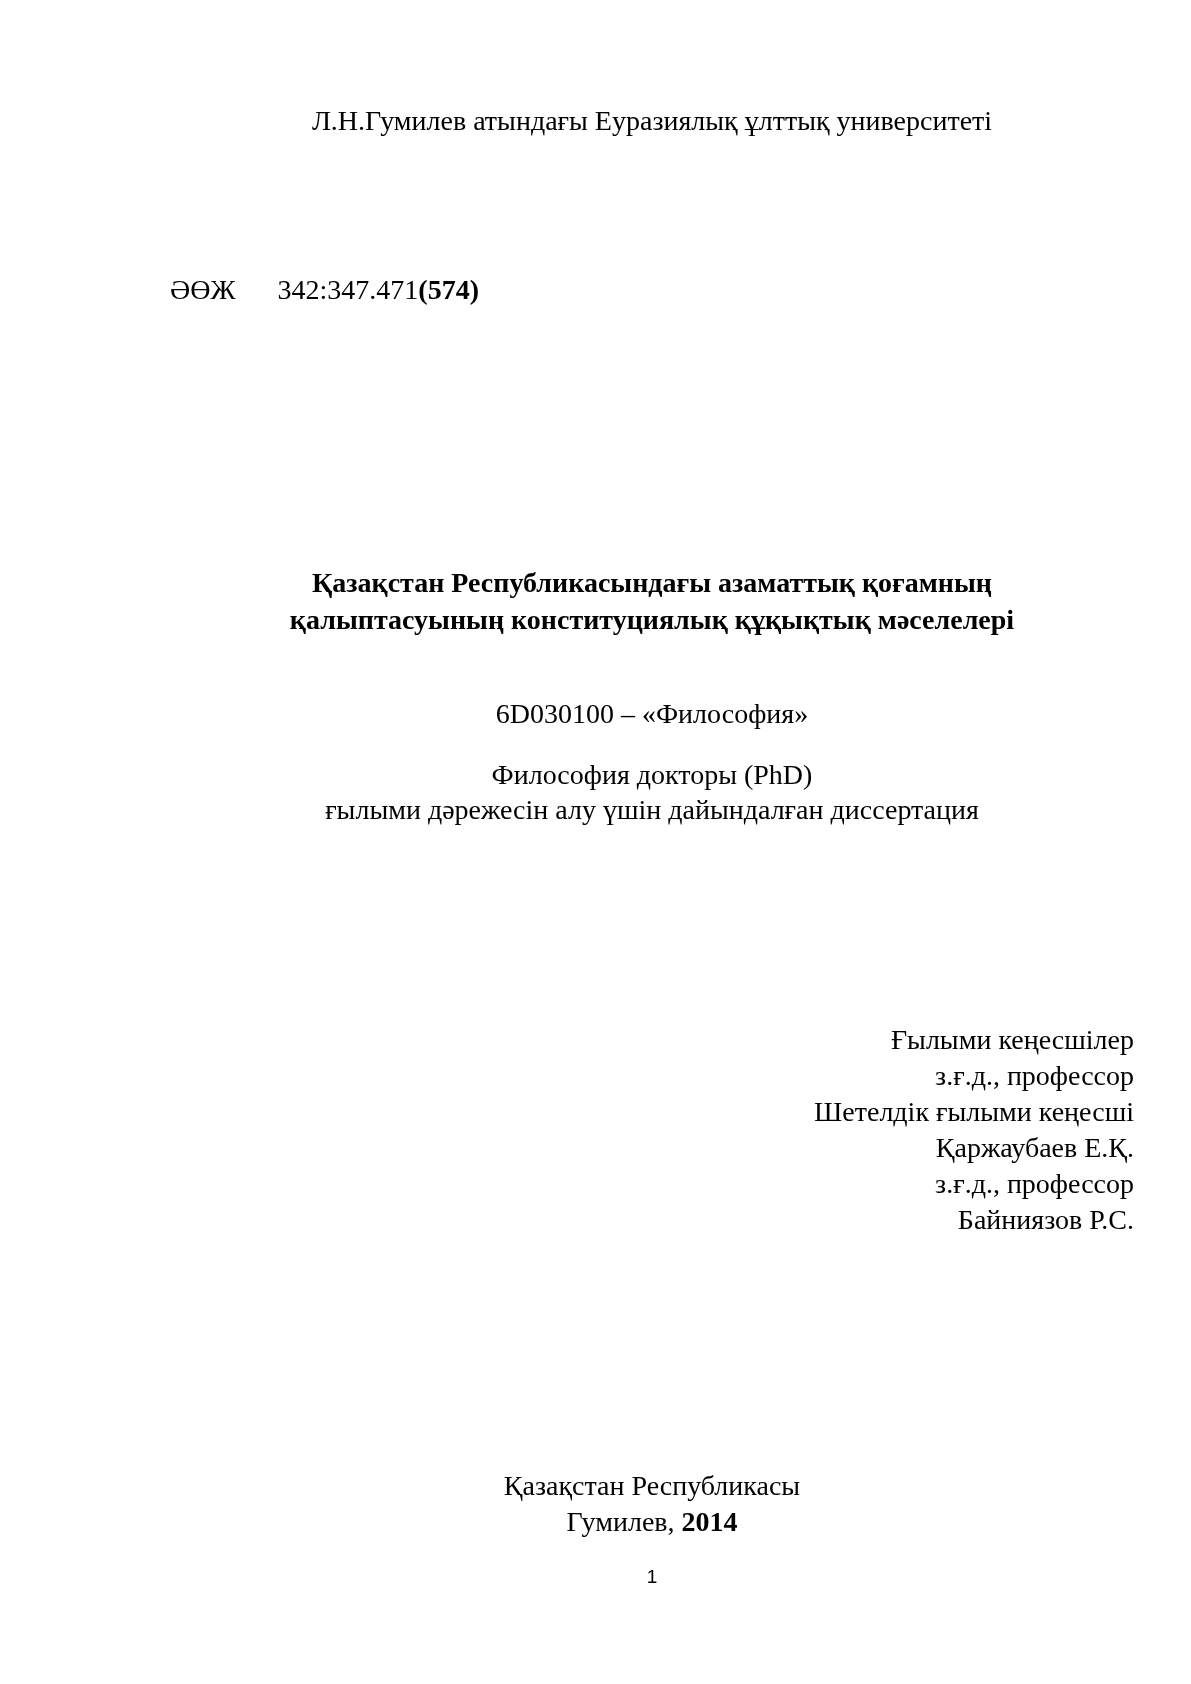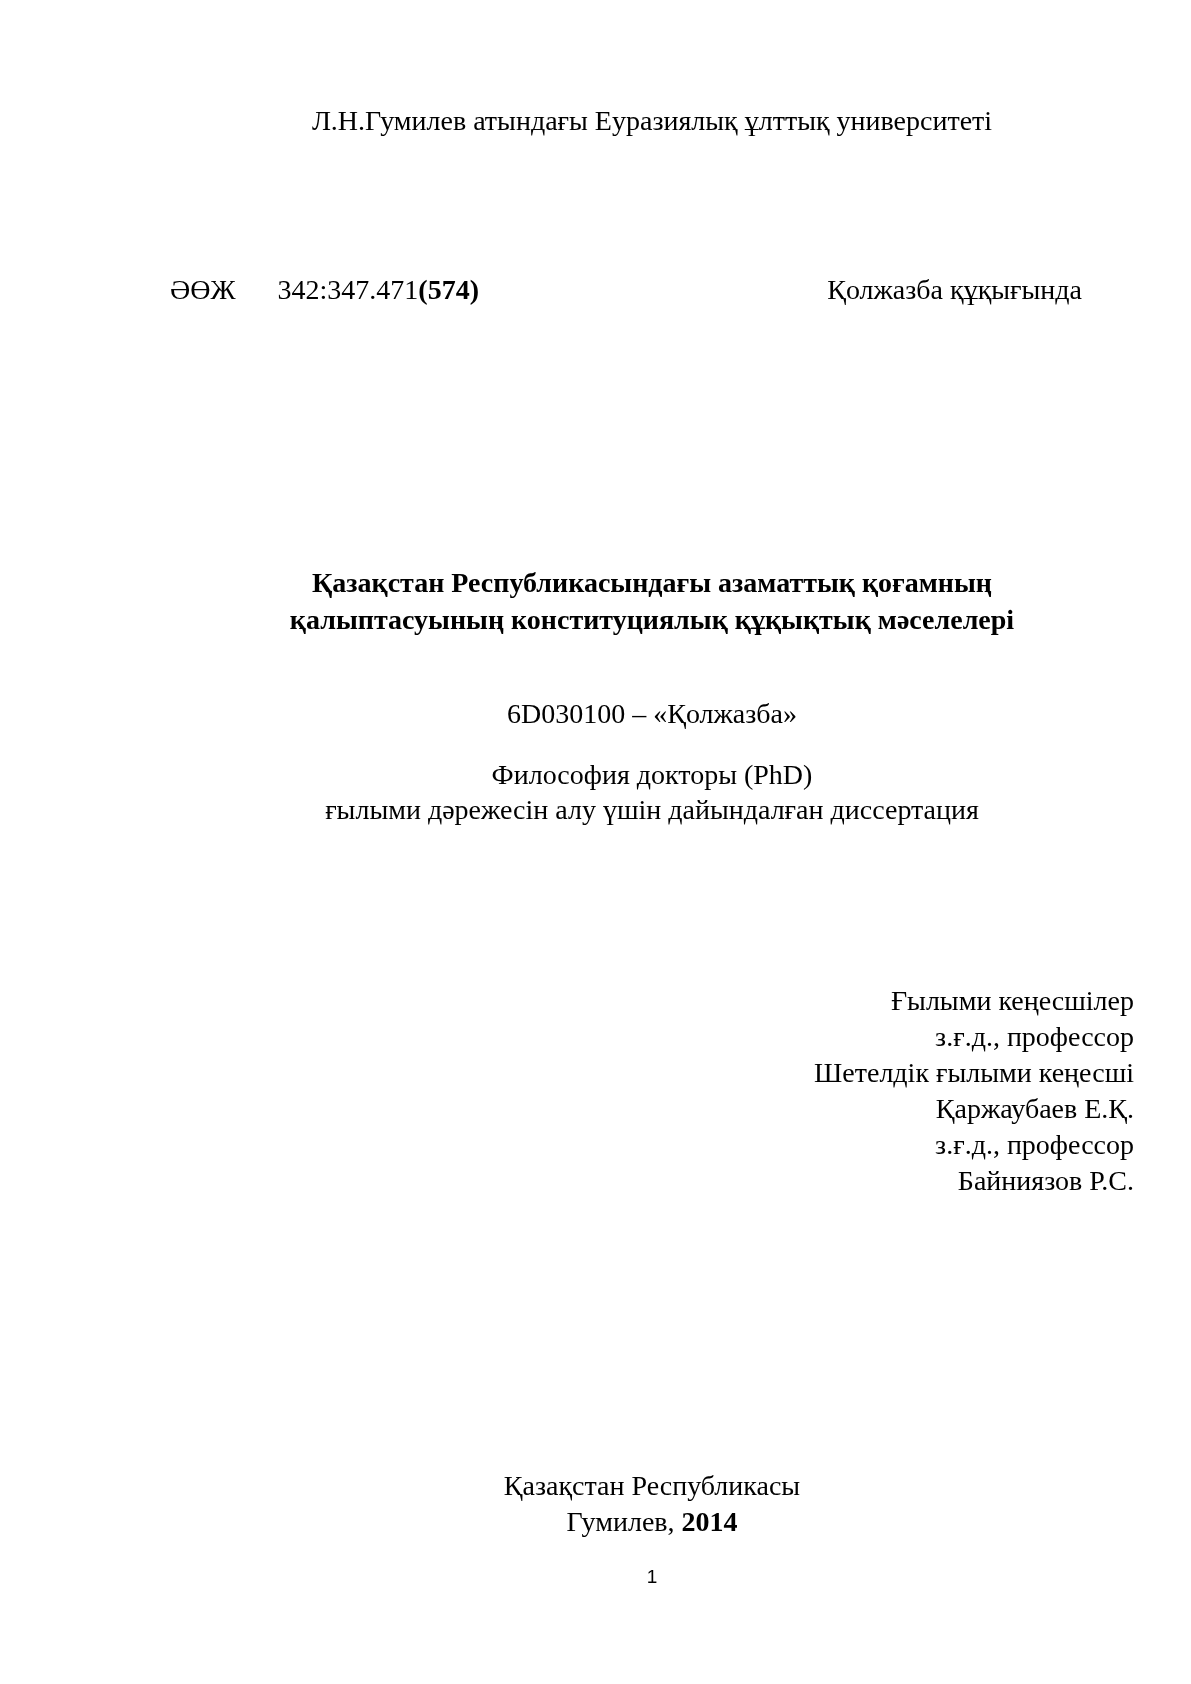--- a/index.html
+++ b/index.html
@@ -33,50 +33,49 @@
     align-items: flex-end;
     margin-top: 16px;
   }
   .udc-number { margin-left: 42px; }
   .manuscript-note { padding-right: 52px; }
 
   .author-name { top: 466px; letter-spacing: 0.5px; }
   .diss-title { top: 564px; line-height: 37px; }
   .specialty-line { top: 696px; }
   .degree-block { top: 757px; line-height: 35px; }
-  .advisors-block { top: 983px; line-height: 36px; text-align: right; }
+  .advisors-block { top: 1022px; line-height: 36px; text-align: right; }
   .imprint-block { top: 1468px; line-height: 36px; }
   .page-number {
     top: 1566px;
     font-family: "Liberation Sans", "DejaVu Sans", sans-serif;
     font-size: 19px;
     line-height: 22px;
   }
 </style>
 </head>
 <body>
 
 <div class="page">
 
   <div class="abs content-span center university-line">Л.Н.Гумилев атындағы Еуразиялық ұлттық университеті</div>
 
   <div class="abs content-span udc-row">
     <div>
       <span>ӘӨЖ</span><span class="udc-number">342:347.471</span><span class="bold">(574)</span>
     </div>
-    <div class="manuscript-note">Қолжазба құқығында</div>
   </div>
 
 
   <div class="abs content-span center bold diss-title">
     <div>Қазақстан Республикасындағы азаматтық қоғамның</div>
     <div>қалыптасуының конституциялық құқықтық мәселелері</div>
   </div>
 
-  <div class="abs content-span center specialty-line">6D030100 – «Қолжазба»</div>
+  <div class="abs content-span center specialty-line">6D030100 – «Философия»</div>
 
   <div class="abs content-span center degree-block">
     <div>Философия докторы (PhD)</div>
     <div>ғылыми дәрежесін алу үшін дайындалған диссертация</div>
   </div>
 
   <div class="abs content-span right advisors-block">
     <div>Ғылыми кеңесшілер</div>
     <div>з.ғ.д., профессор</div>
     <div>Шетелдік ғылыми кеңесші</div>

